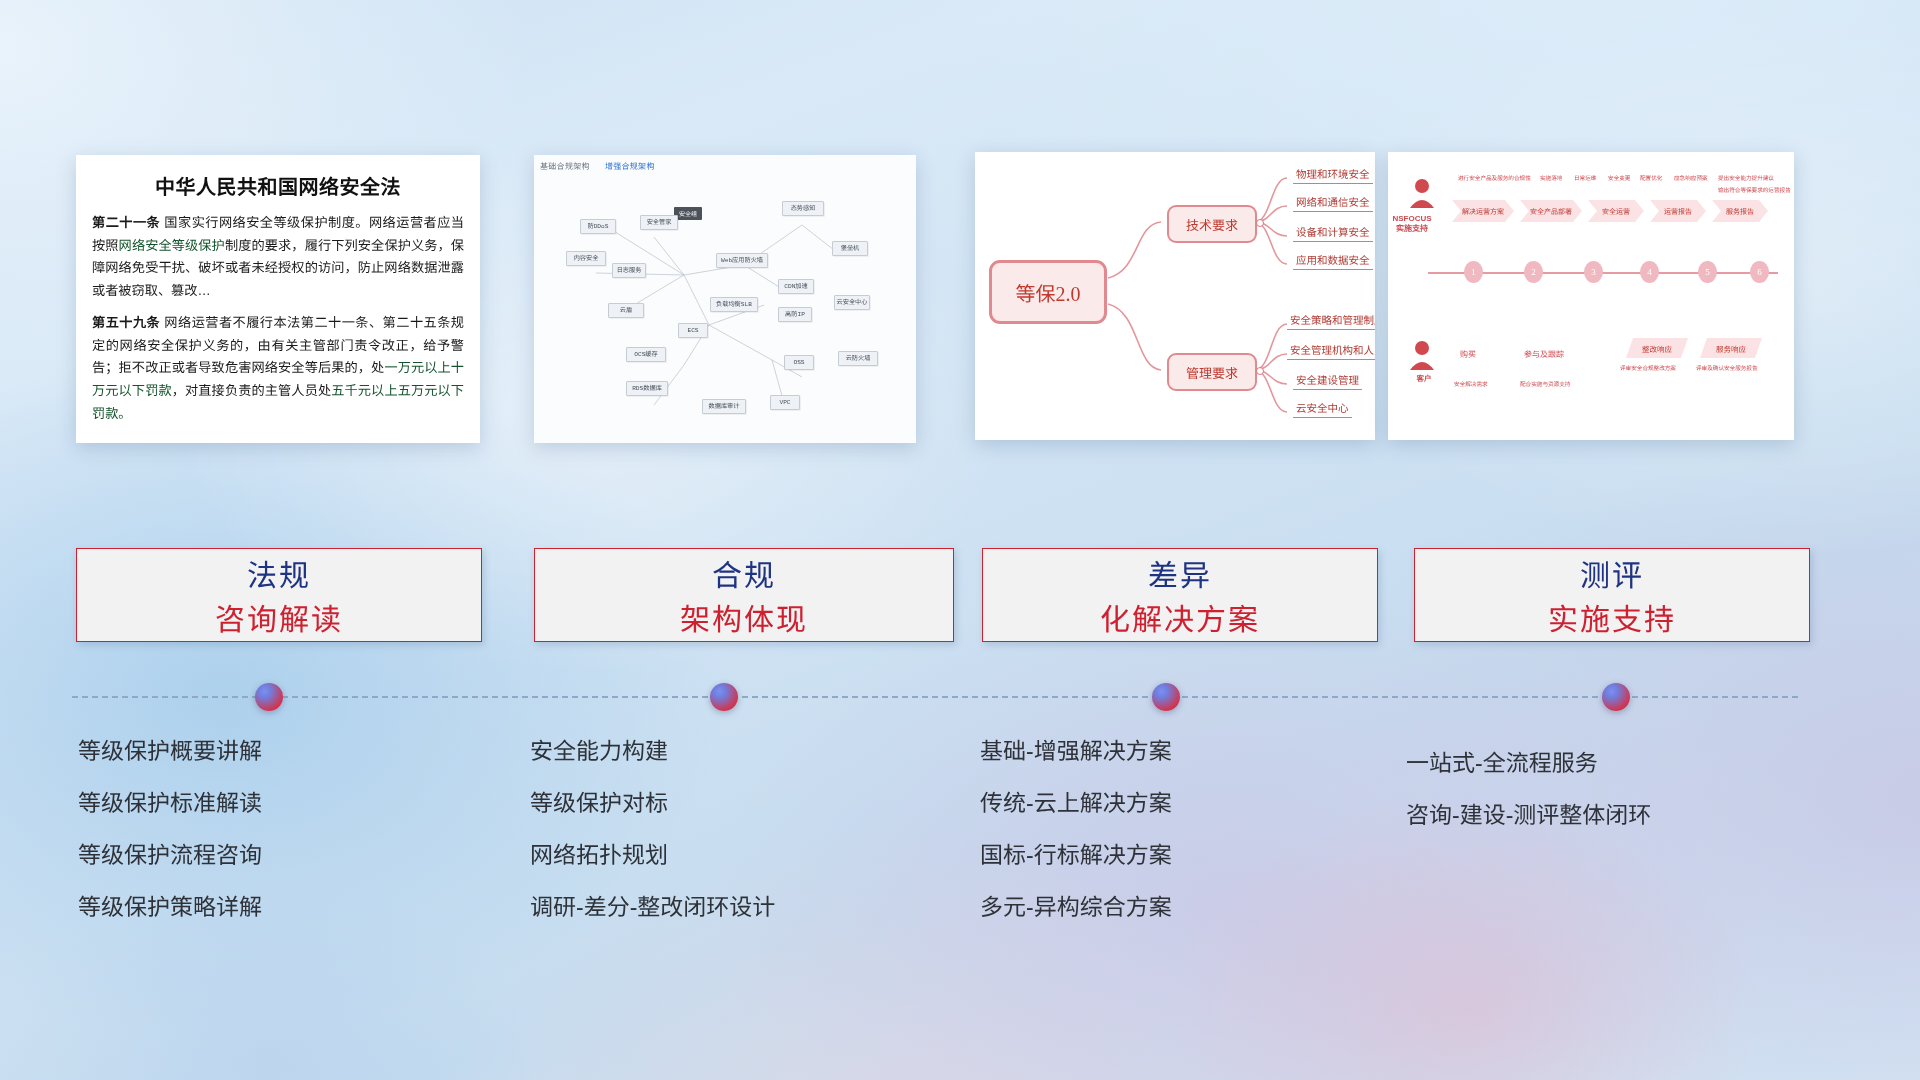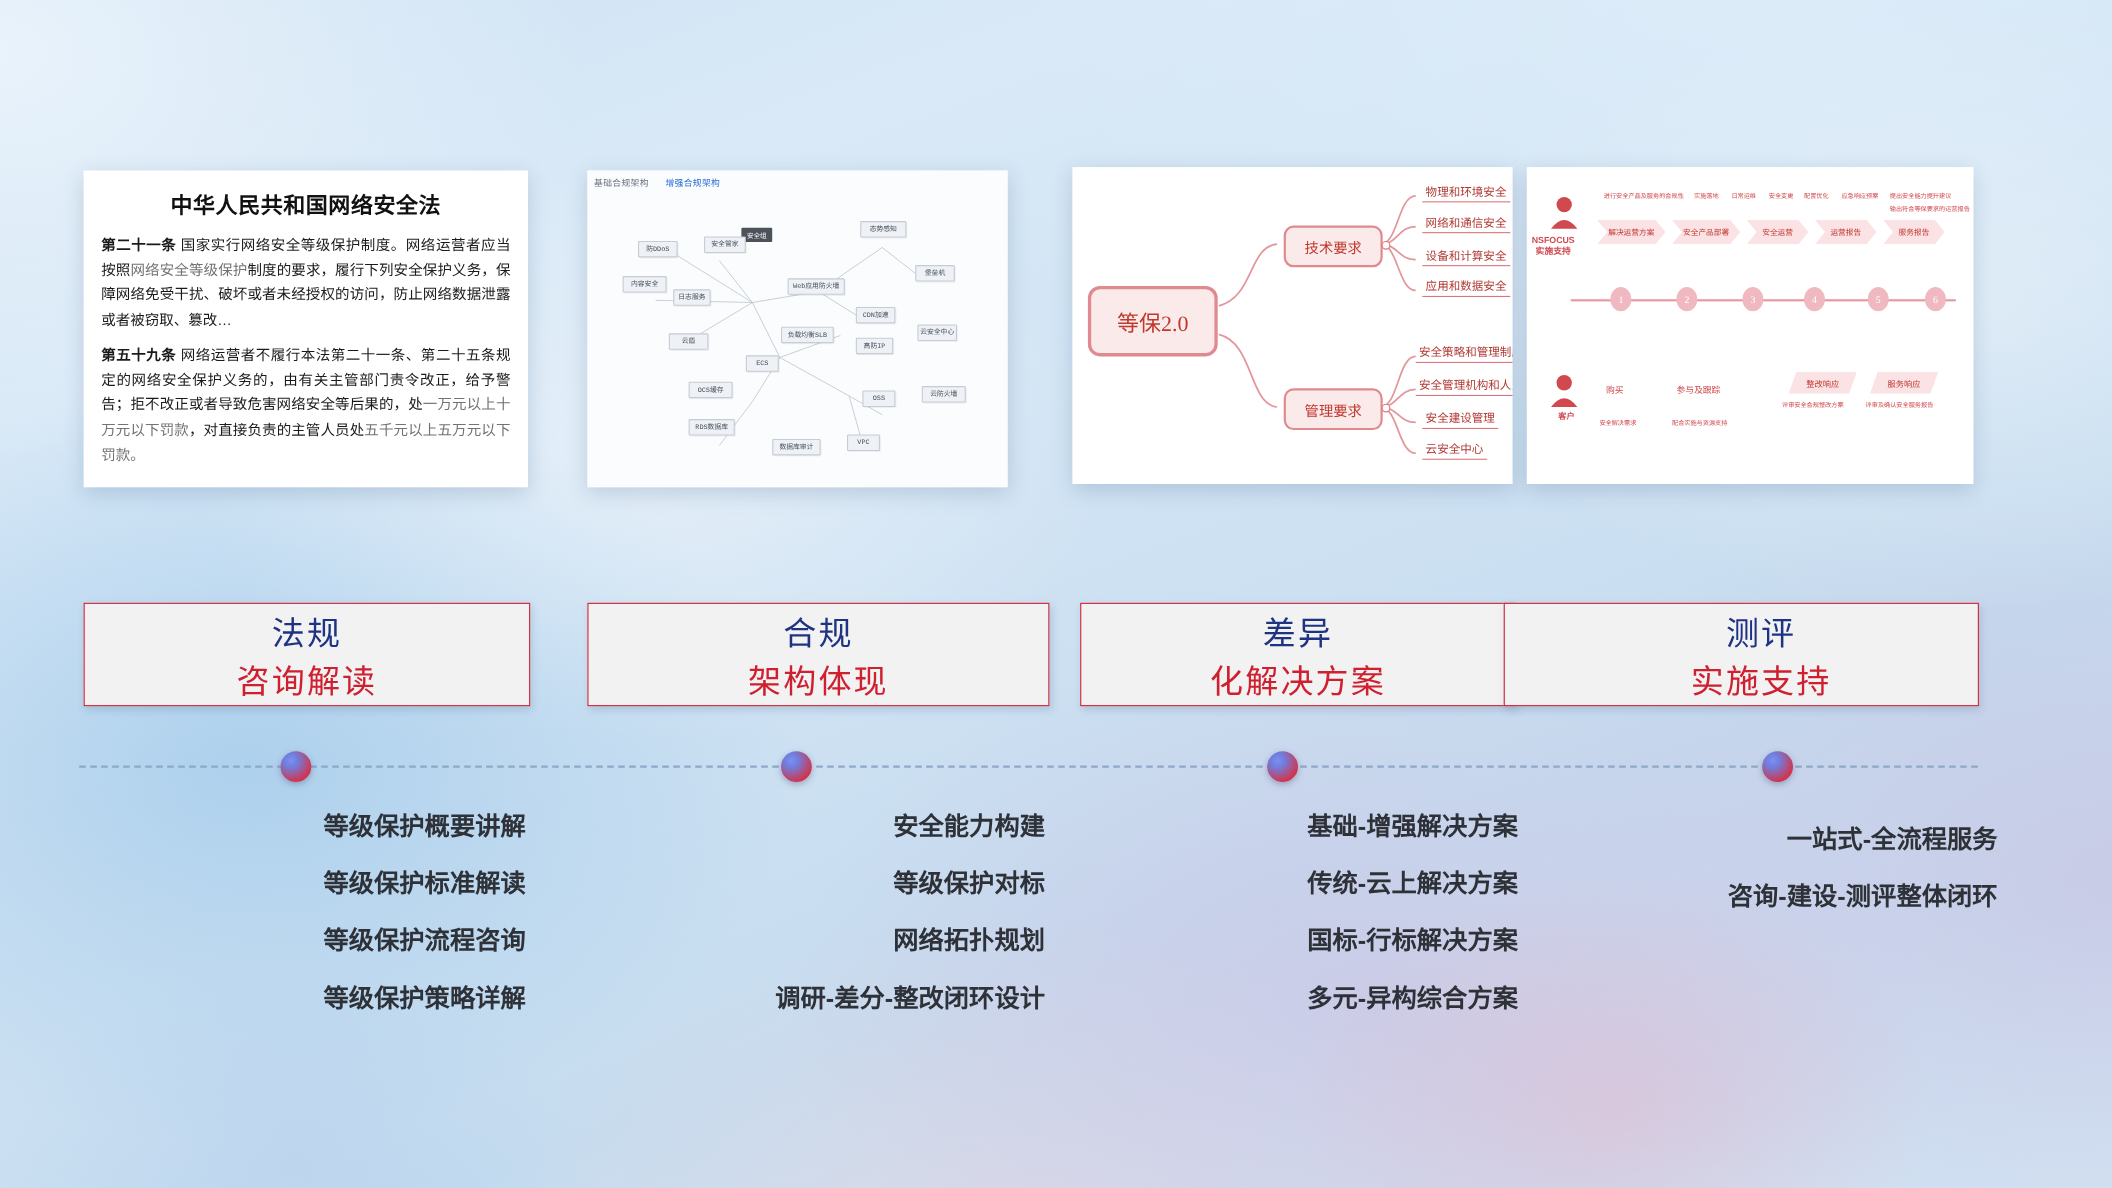--- a/index.html
+++ b/index.html
@@ -40,21 +40,21 @@
   .card.c1{left:76px; top:155px; width:404px;height:288px;}
   .card.c2{left:534px;top:155px; width:382px;height:288px;font-family:Liberation Mono, monospace;}
   .card.c3{left:975px;top:152px; width:400px;height:288px;}
   .card.c4{left:1388px;top:152px;width:406px;height:288px;}
 
   
   .law{padding:14px 16px 8px 16px;box-sizing:border-box;height:100%;}
   .law h3{margin:2px 0 12px;text-align:center;font-size:20px;font-weight:bold;color:#111;letter-spacing:.5px;}
   .law p{margin:0 0 9px;font-size:13.2px;line-height:1.72;color:#1a1a1a;text-align:justify;}
   .law b{font-weight:bold;}
-  .law .red{color:#737373;}
+  .law .red{color:#14532d;}
 
   
   .arch{position:relative;width:100%;height:100%;background:#fbfcfd;}
   .arch .hdr{position:absolute;left:6px;top:5px;font-size:8px;color:#6b7682;letter-spacing:.3px;}
   .arch .hdr span{margin-right:10px;}
   .arch .hdr span.on{color:#2a6fd6;}
   .nd{position:absolute;font-size:6.2px;color:#46505c;text-align:center;line-height:1.25;}
   .nd .box{
     width:100%;height:15px;border:1px solid #c6ccd4;background:#eef1f5;
     border-radius:1px;box-sizing:border-box;display:flex;align-items:center;justify-content:center;
@@ -100,32 +100,32 @@
     border:1.6px solid #cf2030;
     box-shadow:2px 3px 7px rgba(70,100,140,.22);
     display:flex;align-items:center;justify-content:center;flex-direction:column;
   }
   .titlebox span{font-size:30px;letter-spacing:2px;font-weight:500;}
   .tb-blue{color:#1f3383;}
   .tb-red{color:#cf2030;}
   .tb1{left:76px; top:548px;width:404px;}
   .tb2{left:534px;top:548px;width:418px;}
   .tb3{left:982px;top:548px;width:394px;text-align:right;}
-  .tb4{left:1367px;top:548px;width:394px;padding-left:36px;}
+  .tb4{left:1414px;top:548px;width:394px;}
 
   
   .tl-line{position:absolute;left:72px;top:696px;width:1726px;height:0;
     border-top:2px dashed #8fa8c8;}
   .dot{position:absolute;width:28px;height:28px;border-radius:50%;
     background:radial-gradient(circle at 34% 30%, #7e8ff0 0%, #6f7fe0 22%, #d0354f 72%, #c0293f 100%);
     box-shadow:0 2px 6px rgba(60,60,110,.35);top:683px;}
   .d1{left:255px;} .d2{left:710px;} .d3{left:1152px;} .d4{left:1602px;}
 
   
-  .col{position:absolute;top:740px;text-align:right;font-weight:bold;}
+  .col{position:absolute;top:740px;text-align:left;}
   .col li{list-style:none;font-size:23px;color:#2e3238;line-height:1;margin:0 0 29px;white-space:nowrap;}
   .col ul{margin:0;padding:0;}
   .col1{left:78px; width:400px;}
   .col2{left:530px;width:420px;}
   .col3{left:980px;width:400px;}
   .col4{left:1406px;width:410px;top:752px;}
 </style>
 </head>
 <body>
 

